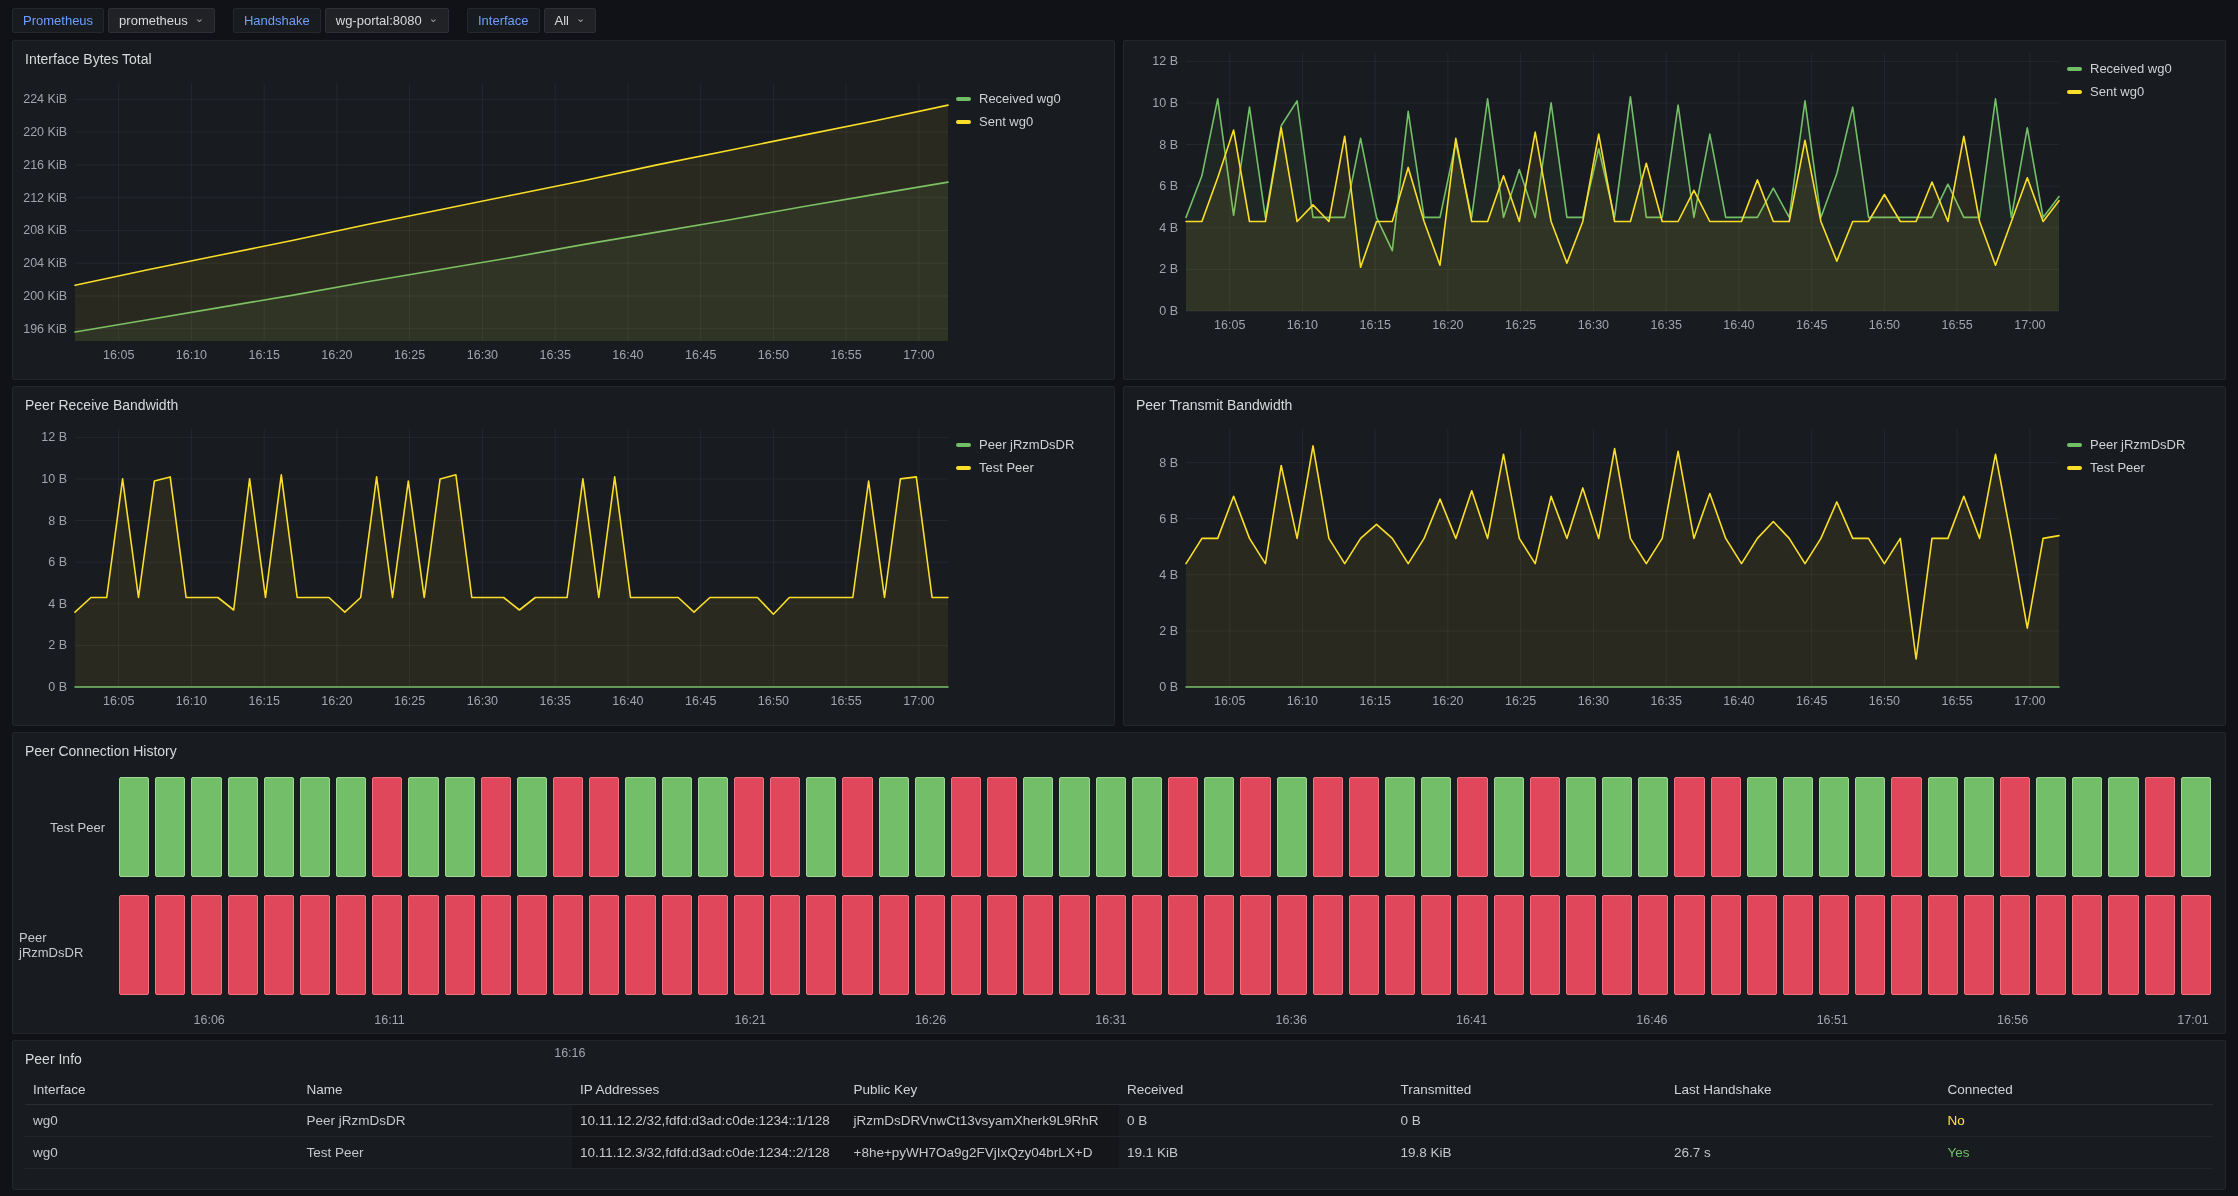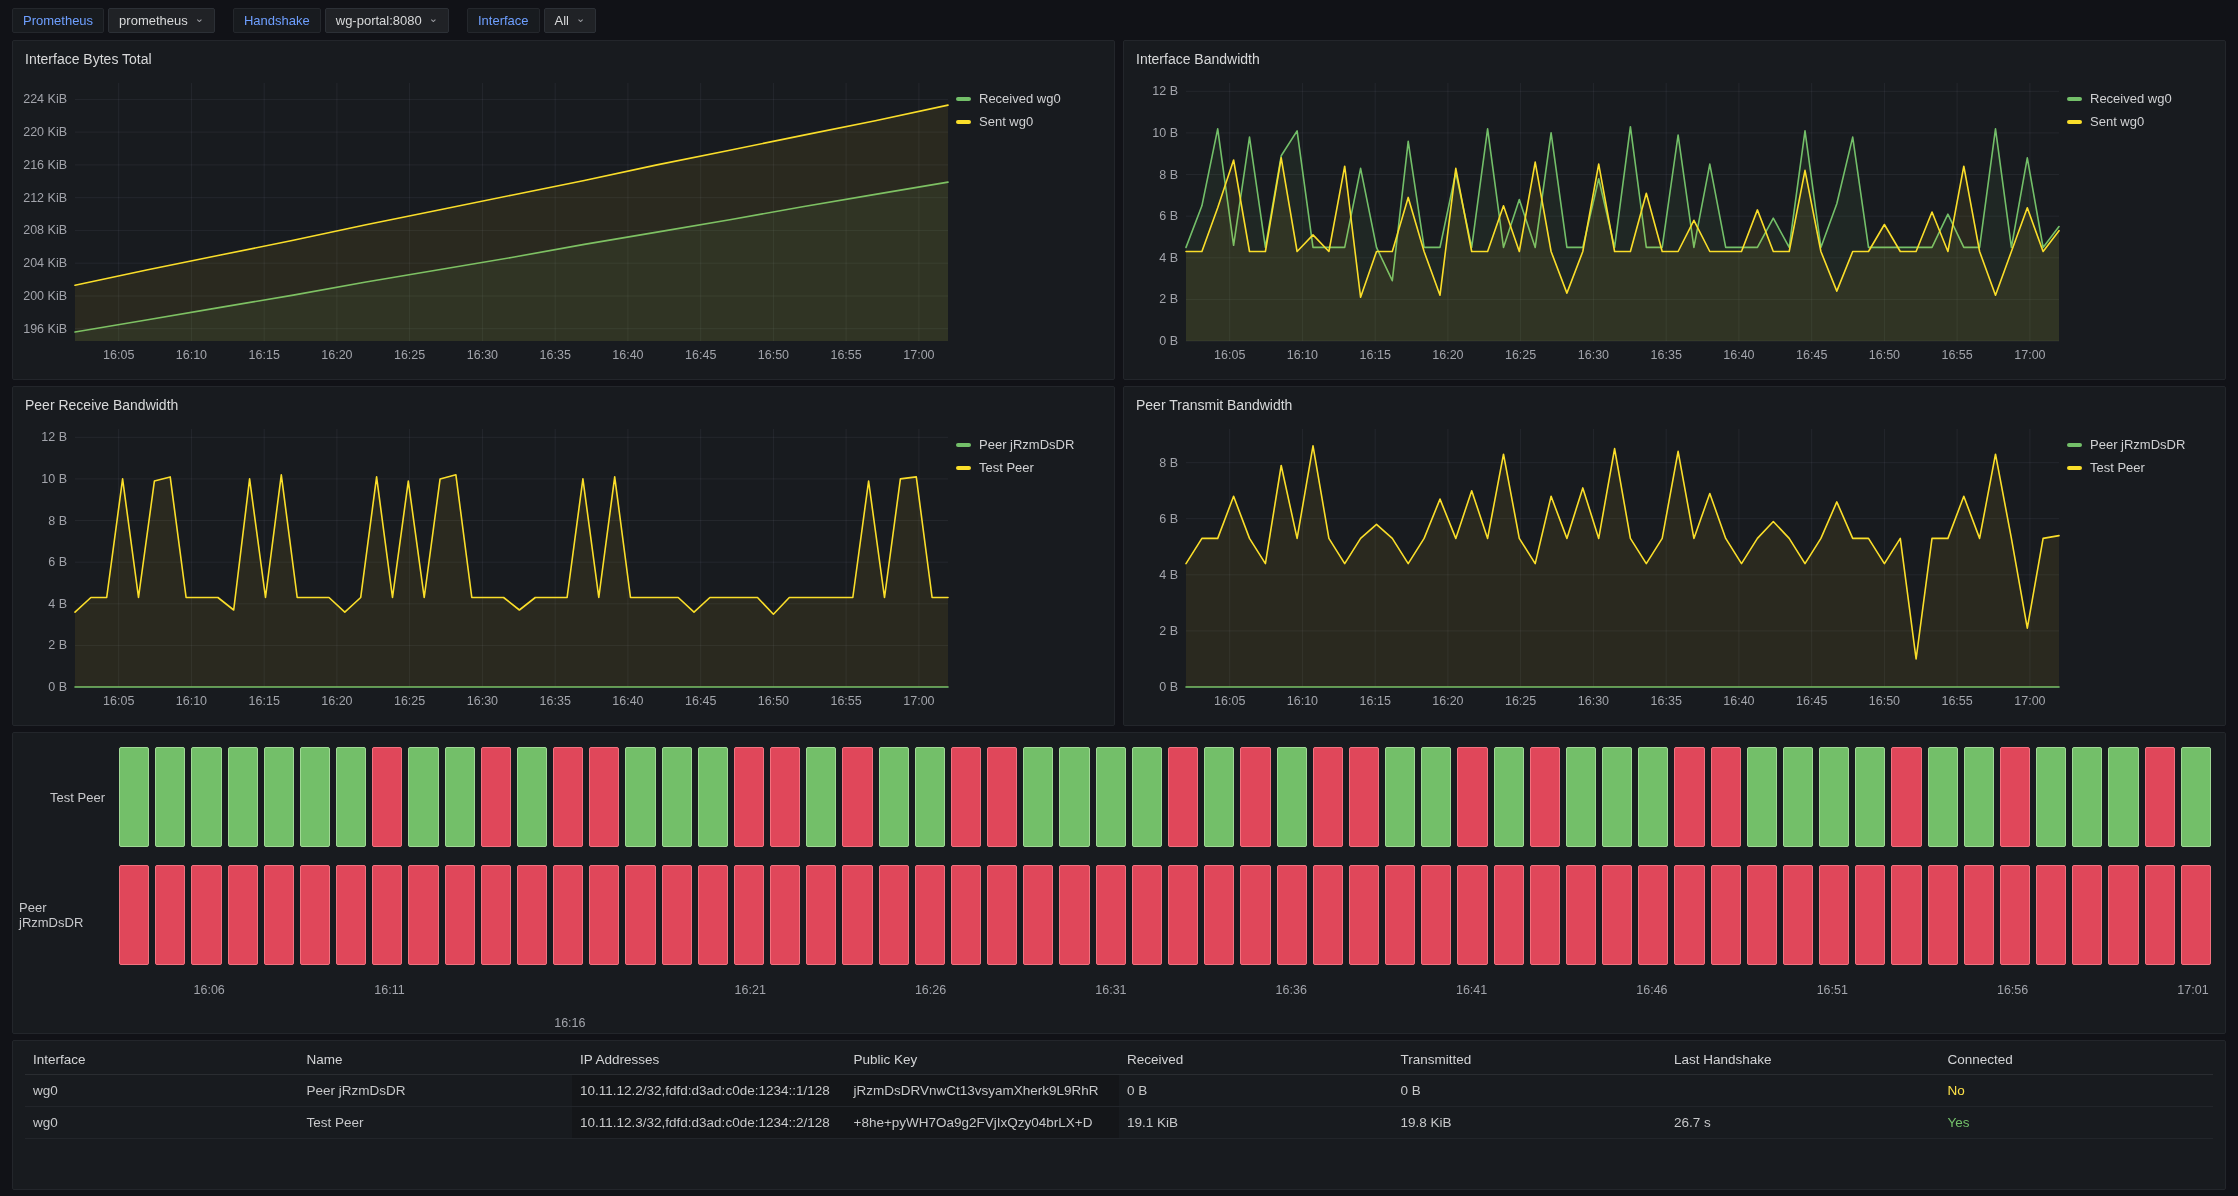--- a/index.html
+++ b/index.html
@@ -135,21 +135,20 @@
           </div>
           <div class="legend-item">
             <span class="swatch" style="background: rgb(250, 222, 42);"></span>
             <span>Sent wg0</span>
           </div>
         </div>
       </div>
     </div>
 
     <div class="panel h-ts">
-      <div class="panel-title">Interface Bandwidth</div>
       <div class="panel-body">
         <div class="ts-chart"><svg width="939" height="296">
               <line class="grid" x1="101.7" y1="12" x2="101.7" y2="270"></line>
               <text class="tick" x="101.7" y="288" text-anchor="middle">16:05</text>
               <line class="grid" x1="174.4" y1="12" x2="174.4" y2="270"></line>
               <text class="tick" x="174.4" y="288" text-anchor="middle">16:10</text>
               <line class="grid" x1="247.2" y1="12" x2="247.2" y2="270"></line>
               <text class="tick" x="247.2" y="288" text-anchor="middle">16:15</text>
               <line class="grid" x1="319.9" y1="12" x2="319.9" y2="270"></line>
               <text class="tick" x="319.9" y="288" text-anchor="middle">16:20</text>
@@ -314,20 +313,21 @@
           <div class="legend-item">
             <span class="swatch" style="background: rgb(250, 222, 42);"></span>
             <span>Test Peer</span>
           </div>
         </div>
       </div>
     </div>
   </div>
 
   <div class="panel h-hist">
+    <div class="panel-title">Peer Connection History</div>
     <div class="hist-body" id="history-body">
         <div class="hist-row">
           <div class="hist-label">Test Peer</div>
           <div class="hist-bars">
             <div class="hist-bar" style="background: rgb(115, 191, 105); border-color: rgb(160, 217, 149);"></div>
             <div class="hist-bar" style="background: rgb(115, 191, 105); border-color: rgb(160, 217, 149);"></div>
             <div class="hist-bar" style="background: rgb(115, 191, 105); border-color: rgb(160, 217, 149);"></div>
             <div class="hist-bar" style="background: rgb(115, 191, 105); border-color: rgb(160, 217, 149);"></div>
             <div class="hist-bar" style="background: rgb(115, 191, 105); border-color: rgb(160, 217, 149);"></div>
             <div class="hist-bar" style="background: rgb(115, 191, 105); border-color: rgb(160, 217, 149);"></div>
@@ -462,20 +462,21 @@
             <span class="hist-tick" style="left: 73.2759%;">16:46</span>
             <span class="hist-tick" style="left: 81.8966%;">16:51</span>
             <span class="hist-tick" style="left: 90.5172%;">16:56</span>
             <span class="hist-tick" style="left: 99.1379%;">17:01</span>
           </div>
         </div>
       </div>
   </div>
 
   <div class="panel h-table">
+    <div class="panel-title">Peer Info</div>
     <table class="peer-table">
       <thead>
         <tr>
           <th class="al">Interface</th>
           <th class="al">Name</th>
           <th class="al">IP Addresses</th>
           <th class="al">Public Key</th>
           <th class="ar">Received</th>
           <th class="ar">Transmitted</th>
           <th class="ar">Last Handshake</th>

